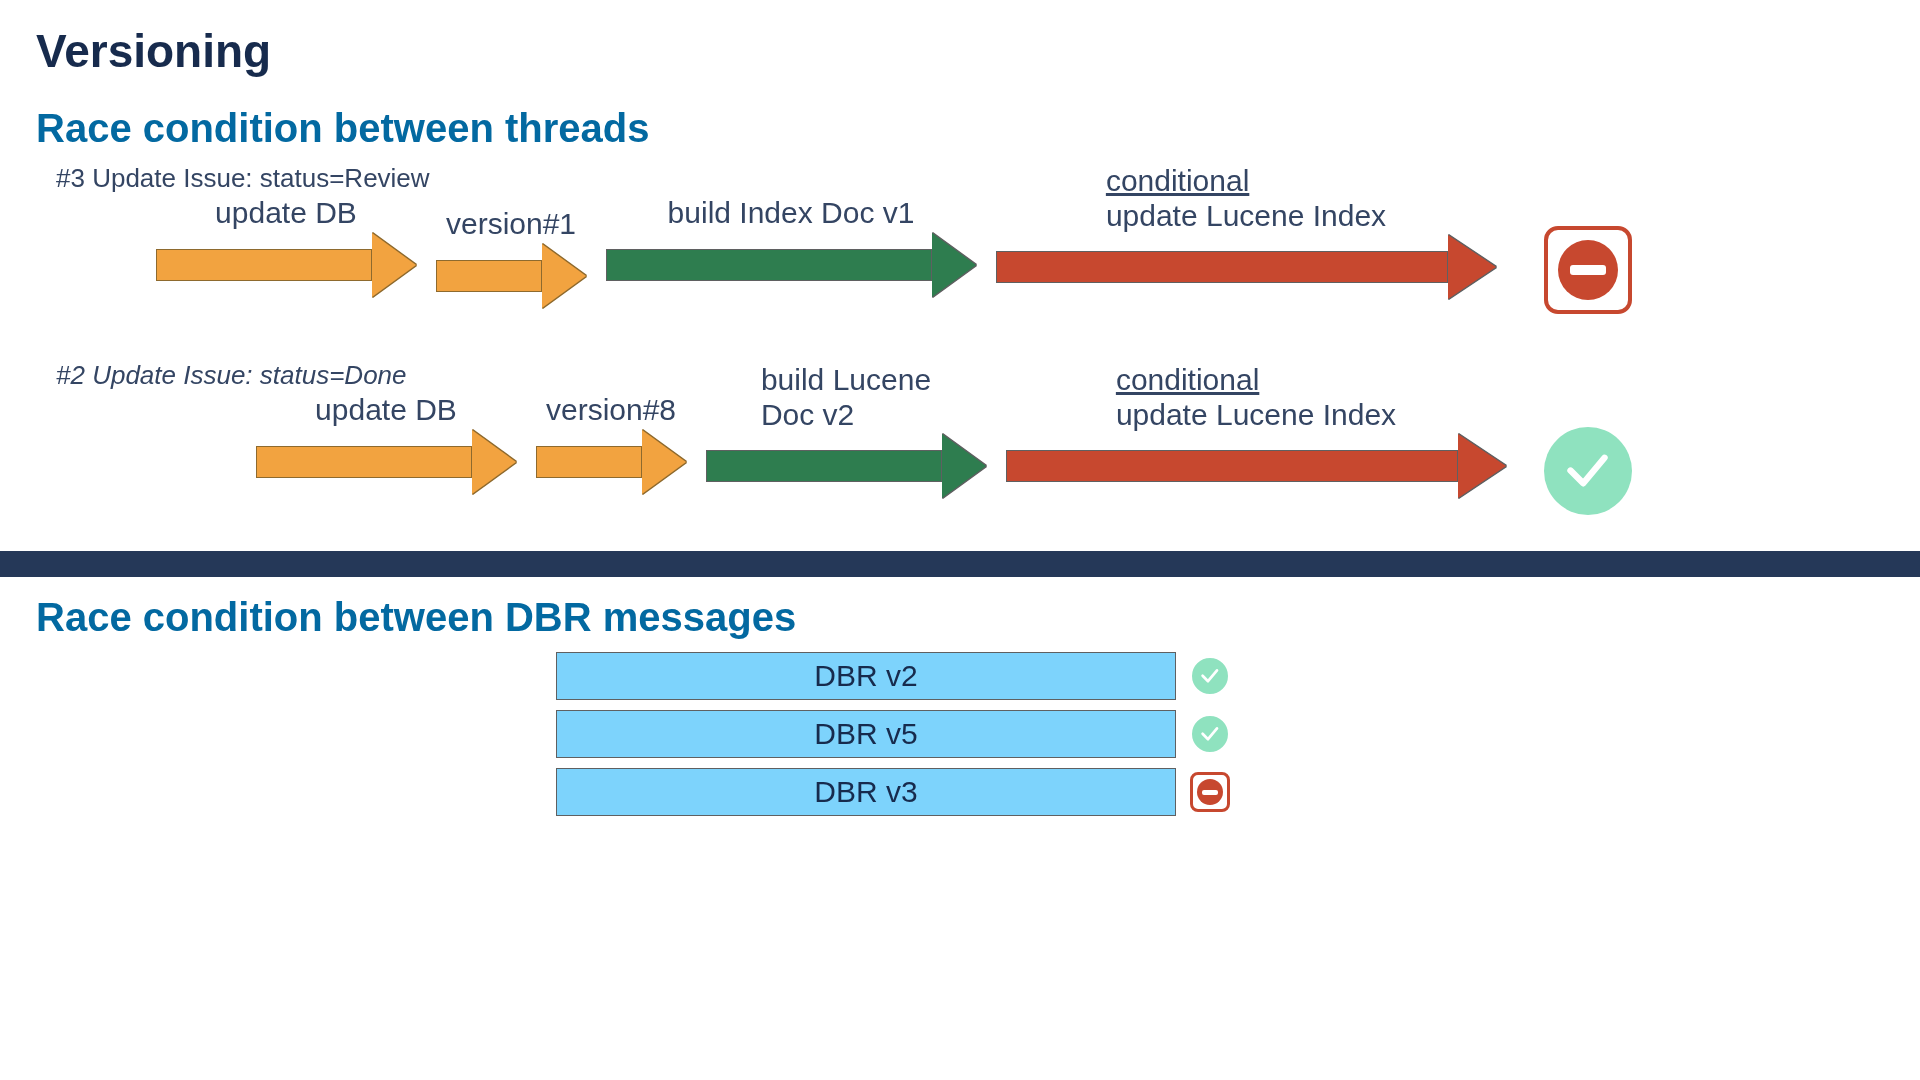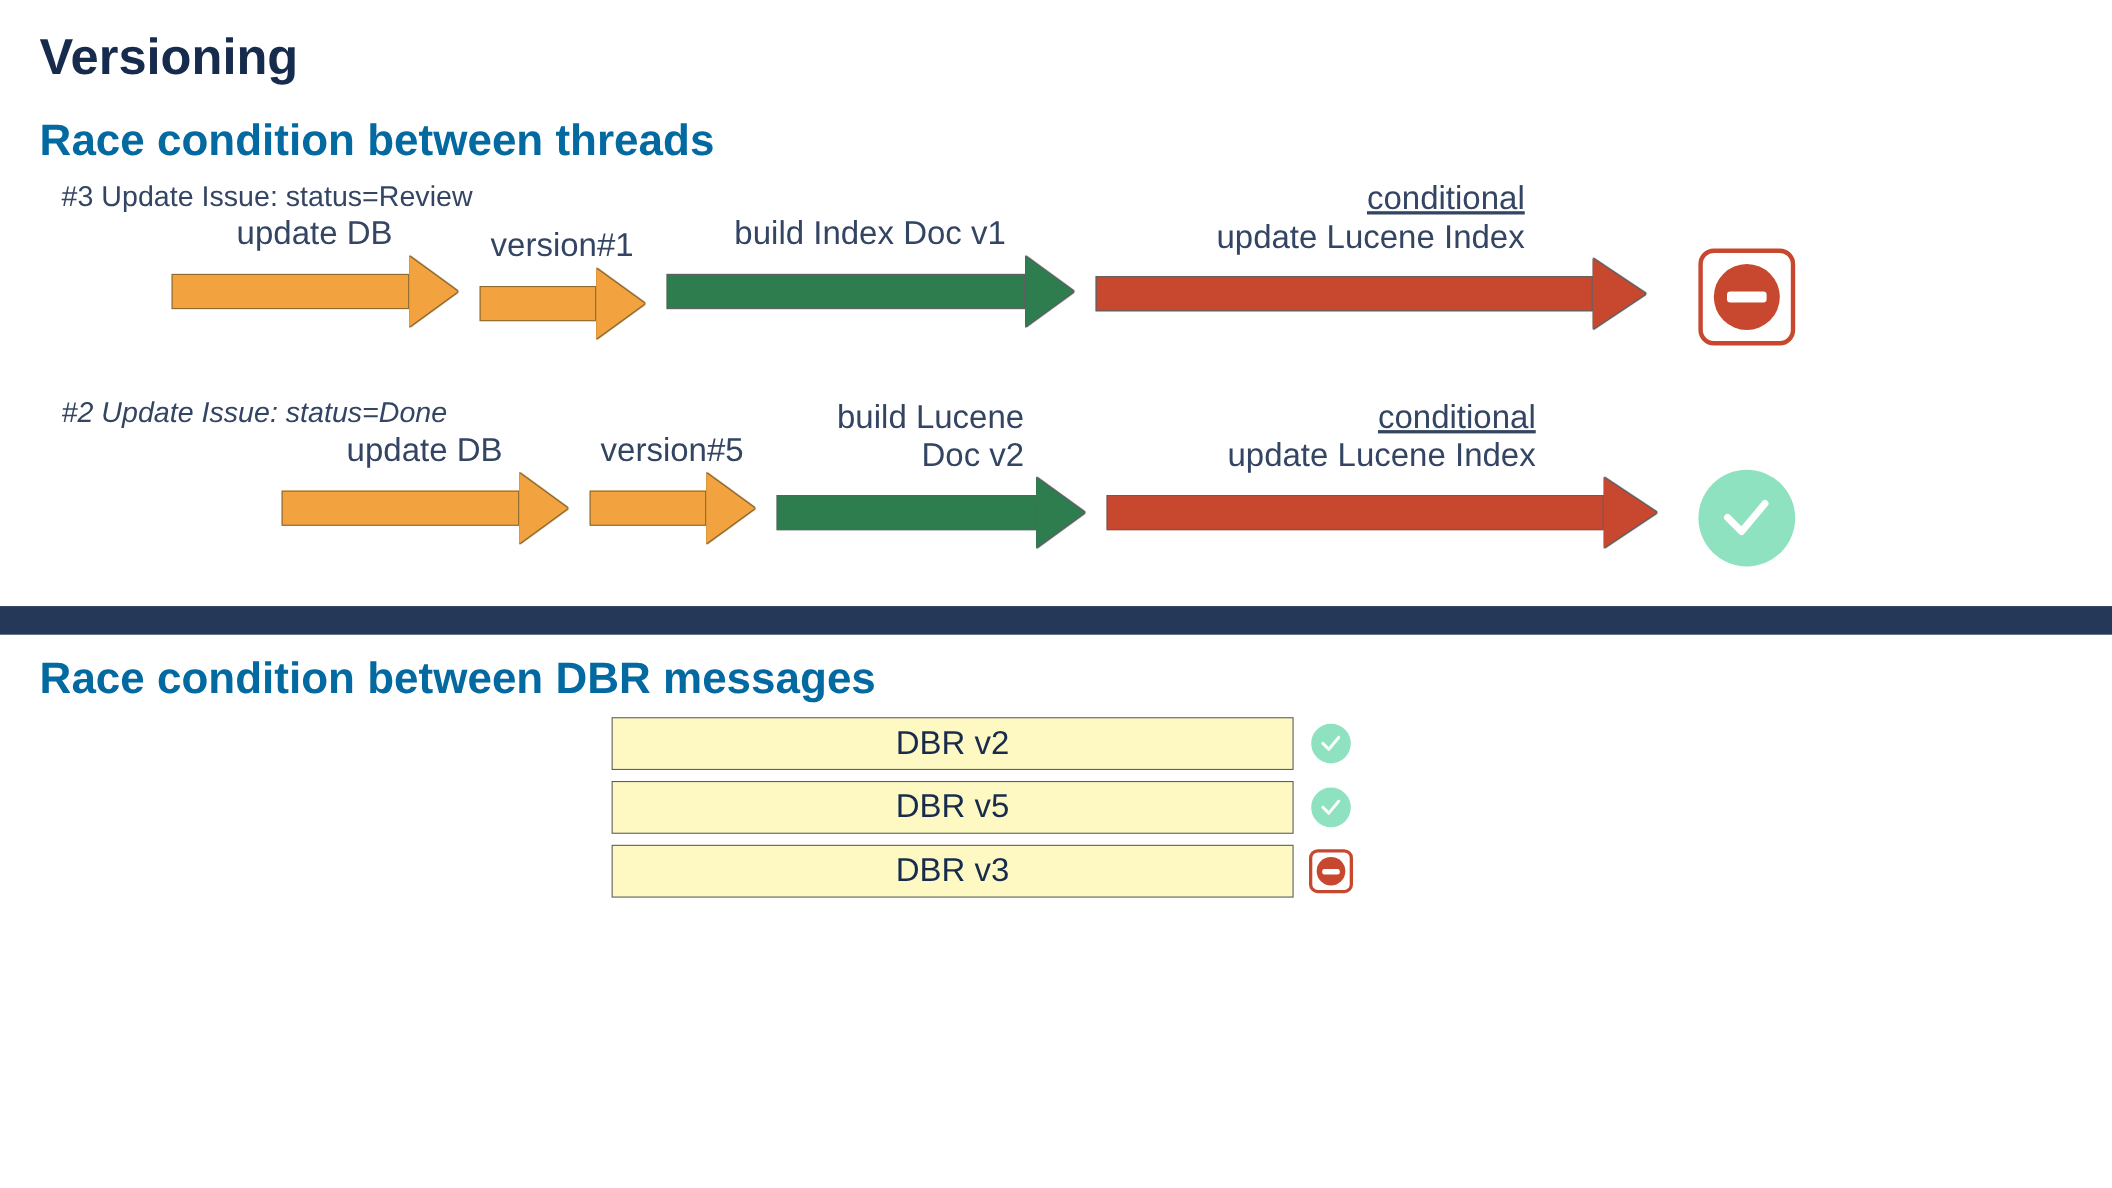--- a/index.html
+++ b/index.html
@@ -40,21 +40,21 @@
   }
   .arrow-wrap {
     position: absolute;
     display: flex;
     flex-direction: column;
     align-items: center;
   }
   .arrow-label {
     font-size: 30px;
     color: #344563;
-    text-align: right;
+    text-align: left;
     line-height: 1.15;
     margin-bottom: 2px;
     white-space: nowrap;
   }
   .arrow-label .ul { text-decoration: underline; }
   .arrow-label.two-line { white-space: normal; }
   .arrow {
     position: relative;
   }
   .arrow .shaft {
@@ -103,21 +103,21 @@
   }
   .result-ok svg { width:58%; height:58%; }
   .dbr-area { margin-top: 8px; }
   .dbr-row {
     display:flex; align-items:center; gap: 14px;
     margin: 10px 0;
   }
   .dbr-box {
     width: 620px;
     margin-left: 520px;
-    background:#fef9c3;
+    background:#7dd3fc;
     border:1px solid #5f6061;
     color:#172b4d;
     font-size:30px;
     text-align:center;
     padding: 6px 0;
   }
   .dbr-icon { width:40px; height:40px; }
   .dbr-icon.ok { border-radius:50%; background:#8fe2bf; display:flex;align-items:center;justify-content:center; border:2px solid #fff; }
   .dbr-icon.ok svg { width:60%; height:60%; }
   .dbr-icon.stop { border:3px solid #c7482f; border-radius:8px; background:#fff; display:flex;align-items:center;justify-content:center; }
@@ -183,21 +183,21 @@
 
   <div class="arrow-wrap" style="left:220px; top:0;">
     <div class="arrow-label">update DB</div>
     <div class="arrow orange" style="width:260px; height:64px;">
       <div class="shaft" style="width:216px;"></div>
         <div class="head"></div>
     </div>
   </div>
 
   <div class="arrow-wrap" style="left:500px; top:0;">
-    <div class="arrow-label">version#5</div>
+    <div class="arrow-label">version#8</div>
     <div class="arrow orange" style="width:150px; height:64px;">
       <div class="shaft" style="width:106px;"></div>
         <div class="head"></div>
     </div>
   </div>
 
   <div class="arrow-wrap" style="left:670px; top:-30px;">
     <div class="arrow-label two-line">
       <span>build Lucene</span><br>
       <span>Doc v2</span>

